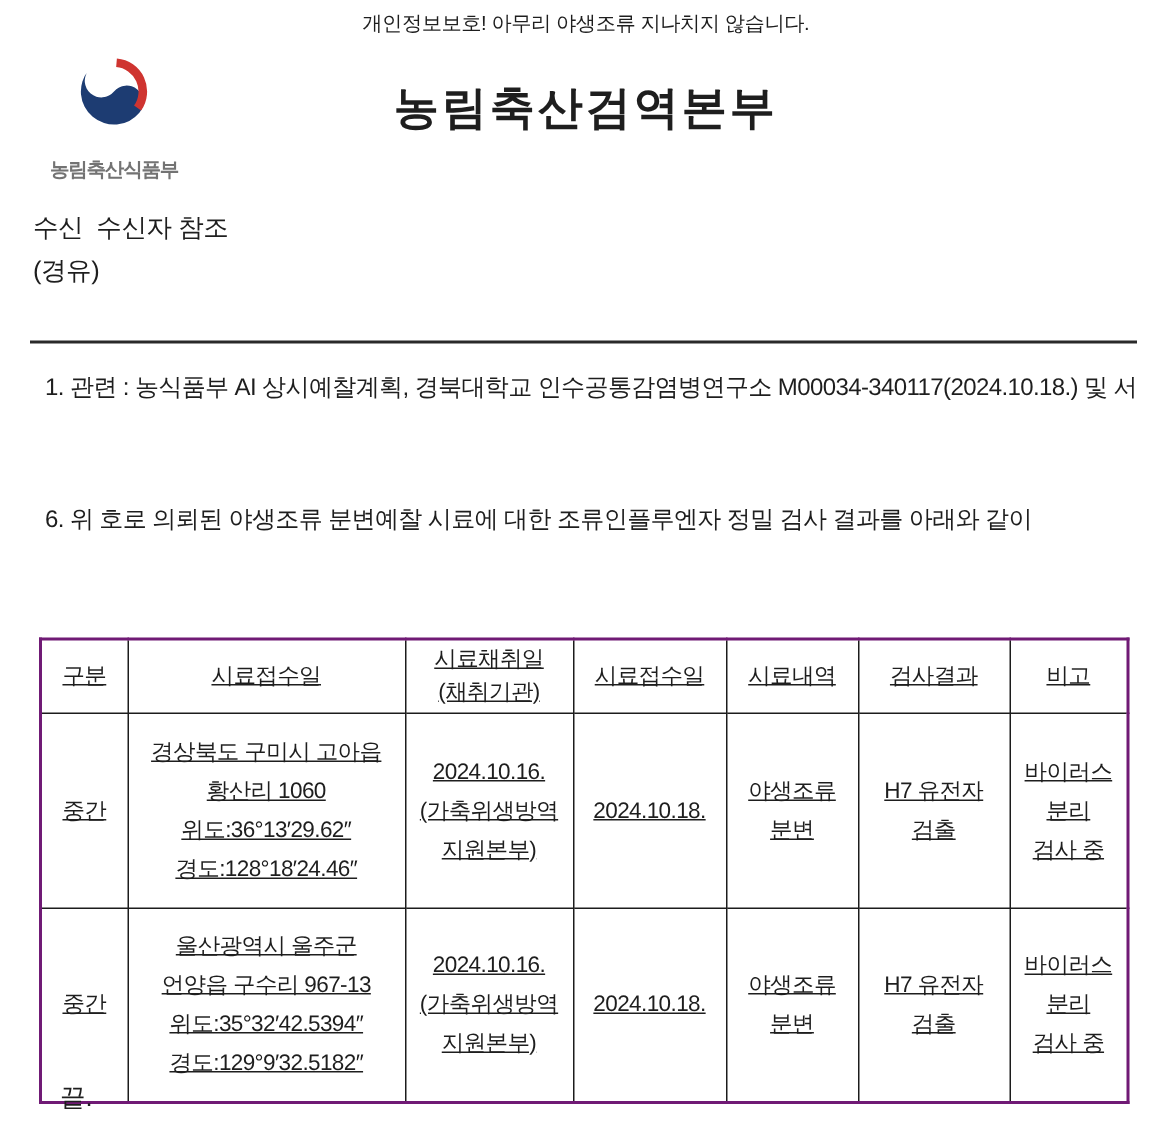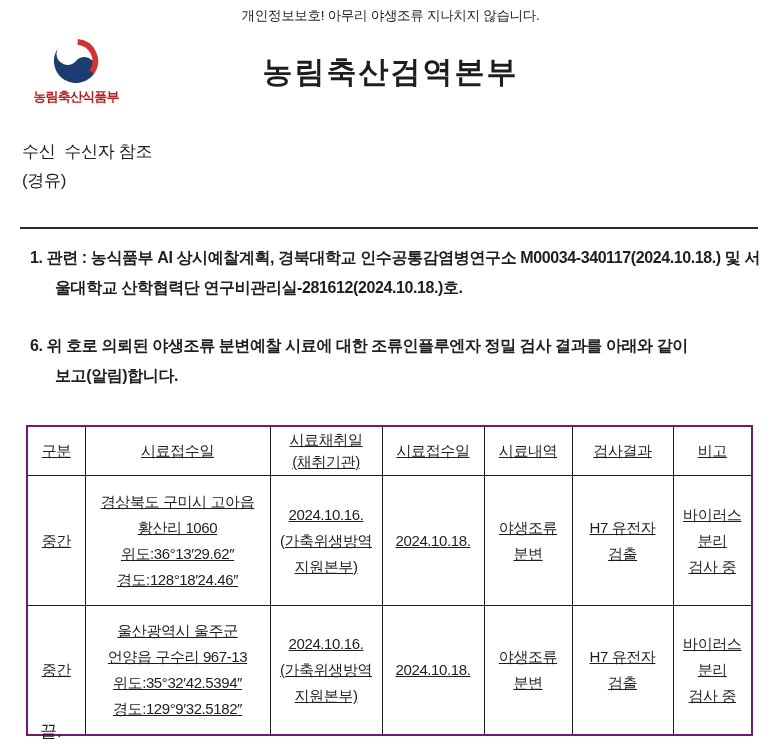--- a/index.html
+++ b/index.html
@@ -5,28 +5,28 @@
   html,body{margin:0;padding:0;background:#ffffff;}
   .page{
     position:relative;width:781px;height:750px;background:#ffffff;
     font-family:"Liberation Sans","DejaVu Sans",sans-serif;
     color:#1e1e1e;overflow:hidden;
   }
   .abs{position:absolute;white-space:pre;}
   .slogan{top:7px;left:0;width:781px;text-align:center;font-size:13.5px;letter-spacing:-0.3px;}
   .logo{position:absolute;left:27px;top:37px;width:98px;text-align:center;}
   .logo svg{display:block;margin:0 auto;}
-  .logo-text{margin-top:3px;font-size:13px;font-weight:bold;color:#b91c1c;letter-spacing:-0.8px;white-space:pre;}
+  .logo-text{margin-top:19px;font-size:13px;font-weight:bold;color:#737373;letter-spacing:-0.8px;white-space:pre;}
   .doc-title{top:52px;left:0;width:781px;text-align:center;font-size:30px;font-weight:bold;letter-spacing:2px;}
   .meta-line{left:22px;font-size:17px;letter-spacing:-0.3px;}
   .recipient{top:140px;}
   .via{top:169px;}
   .subject{top:198px;}
   .subject-underline{position:absolute;top:227px;left:20px;width:738px;border-top:2px solid #2a2a2a;}
-  .para{font-size:16px;letter-spacing:-0.4px;font-weight:bold;}
+  .para{font-size:16px;letter-spacing:-0.4px;}
   .p1l1{left:30px;top:248px;}
   .p1l2{left:55px;top:278px;}
   .p2l1{left:30px;top:336px;}
   .p2l2{left:55px;top:366px;}
   table.result{
     position:absolute;left:26px;top:425px;width:725px;
     border-collapse:collapse;table-layout:fixed;
     border:2px solid #701a75;
     text-decoration:underline;
   }
@@ -58,23 +58,21 @@
     <div class="logo-text">농림축산식품부</div>
   </div>
 
   <div class="abs meta-line recipient">수신  수신자 참조</div>
 
   <div class="abs doc-title">농림축산검역본부</div>
   <div class="abs meta-line via">(경유)</div>
   <div class="subject-underline"></div>
 
   <div class="abs para p1l1">1. 관련 : 농식품부 AI 상시예찰계획, 경북대학교 인수공통감염병연구소 M00034-340117(2024.10.18.) 및 서</div>
-  <div class="abs para p1l2">울대학교 산학협력단 연구비관리실-281612(2024.10.18.)호.</div>
   <div class="abs para p2l1">6. 위 호로 의뢰된 야생조류 분변예찰 시료에 대한 조류인플루엔자 정밀 검사 결과를 아래와 같이</div>
-  <div class="abs para p2l2">보고(알림)합니다.</div>
 
   <table class="result">
     <colgroup>
       <col style="width:58px">
         <col style="width:185px">
         <col style="width:112px">
       <col style="width:102px">
         <col style="width:88px">
         <col style="width:101px">
         <col style="width:79px">

